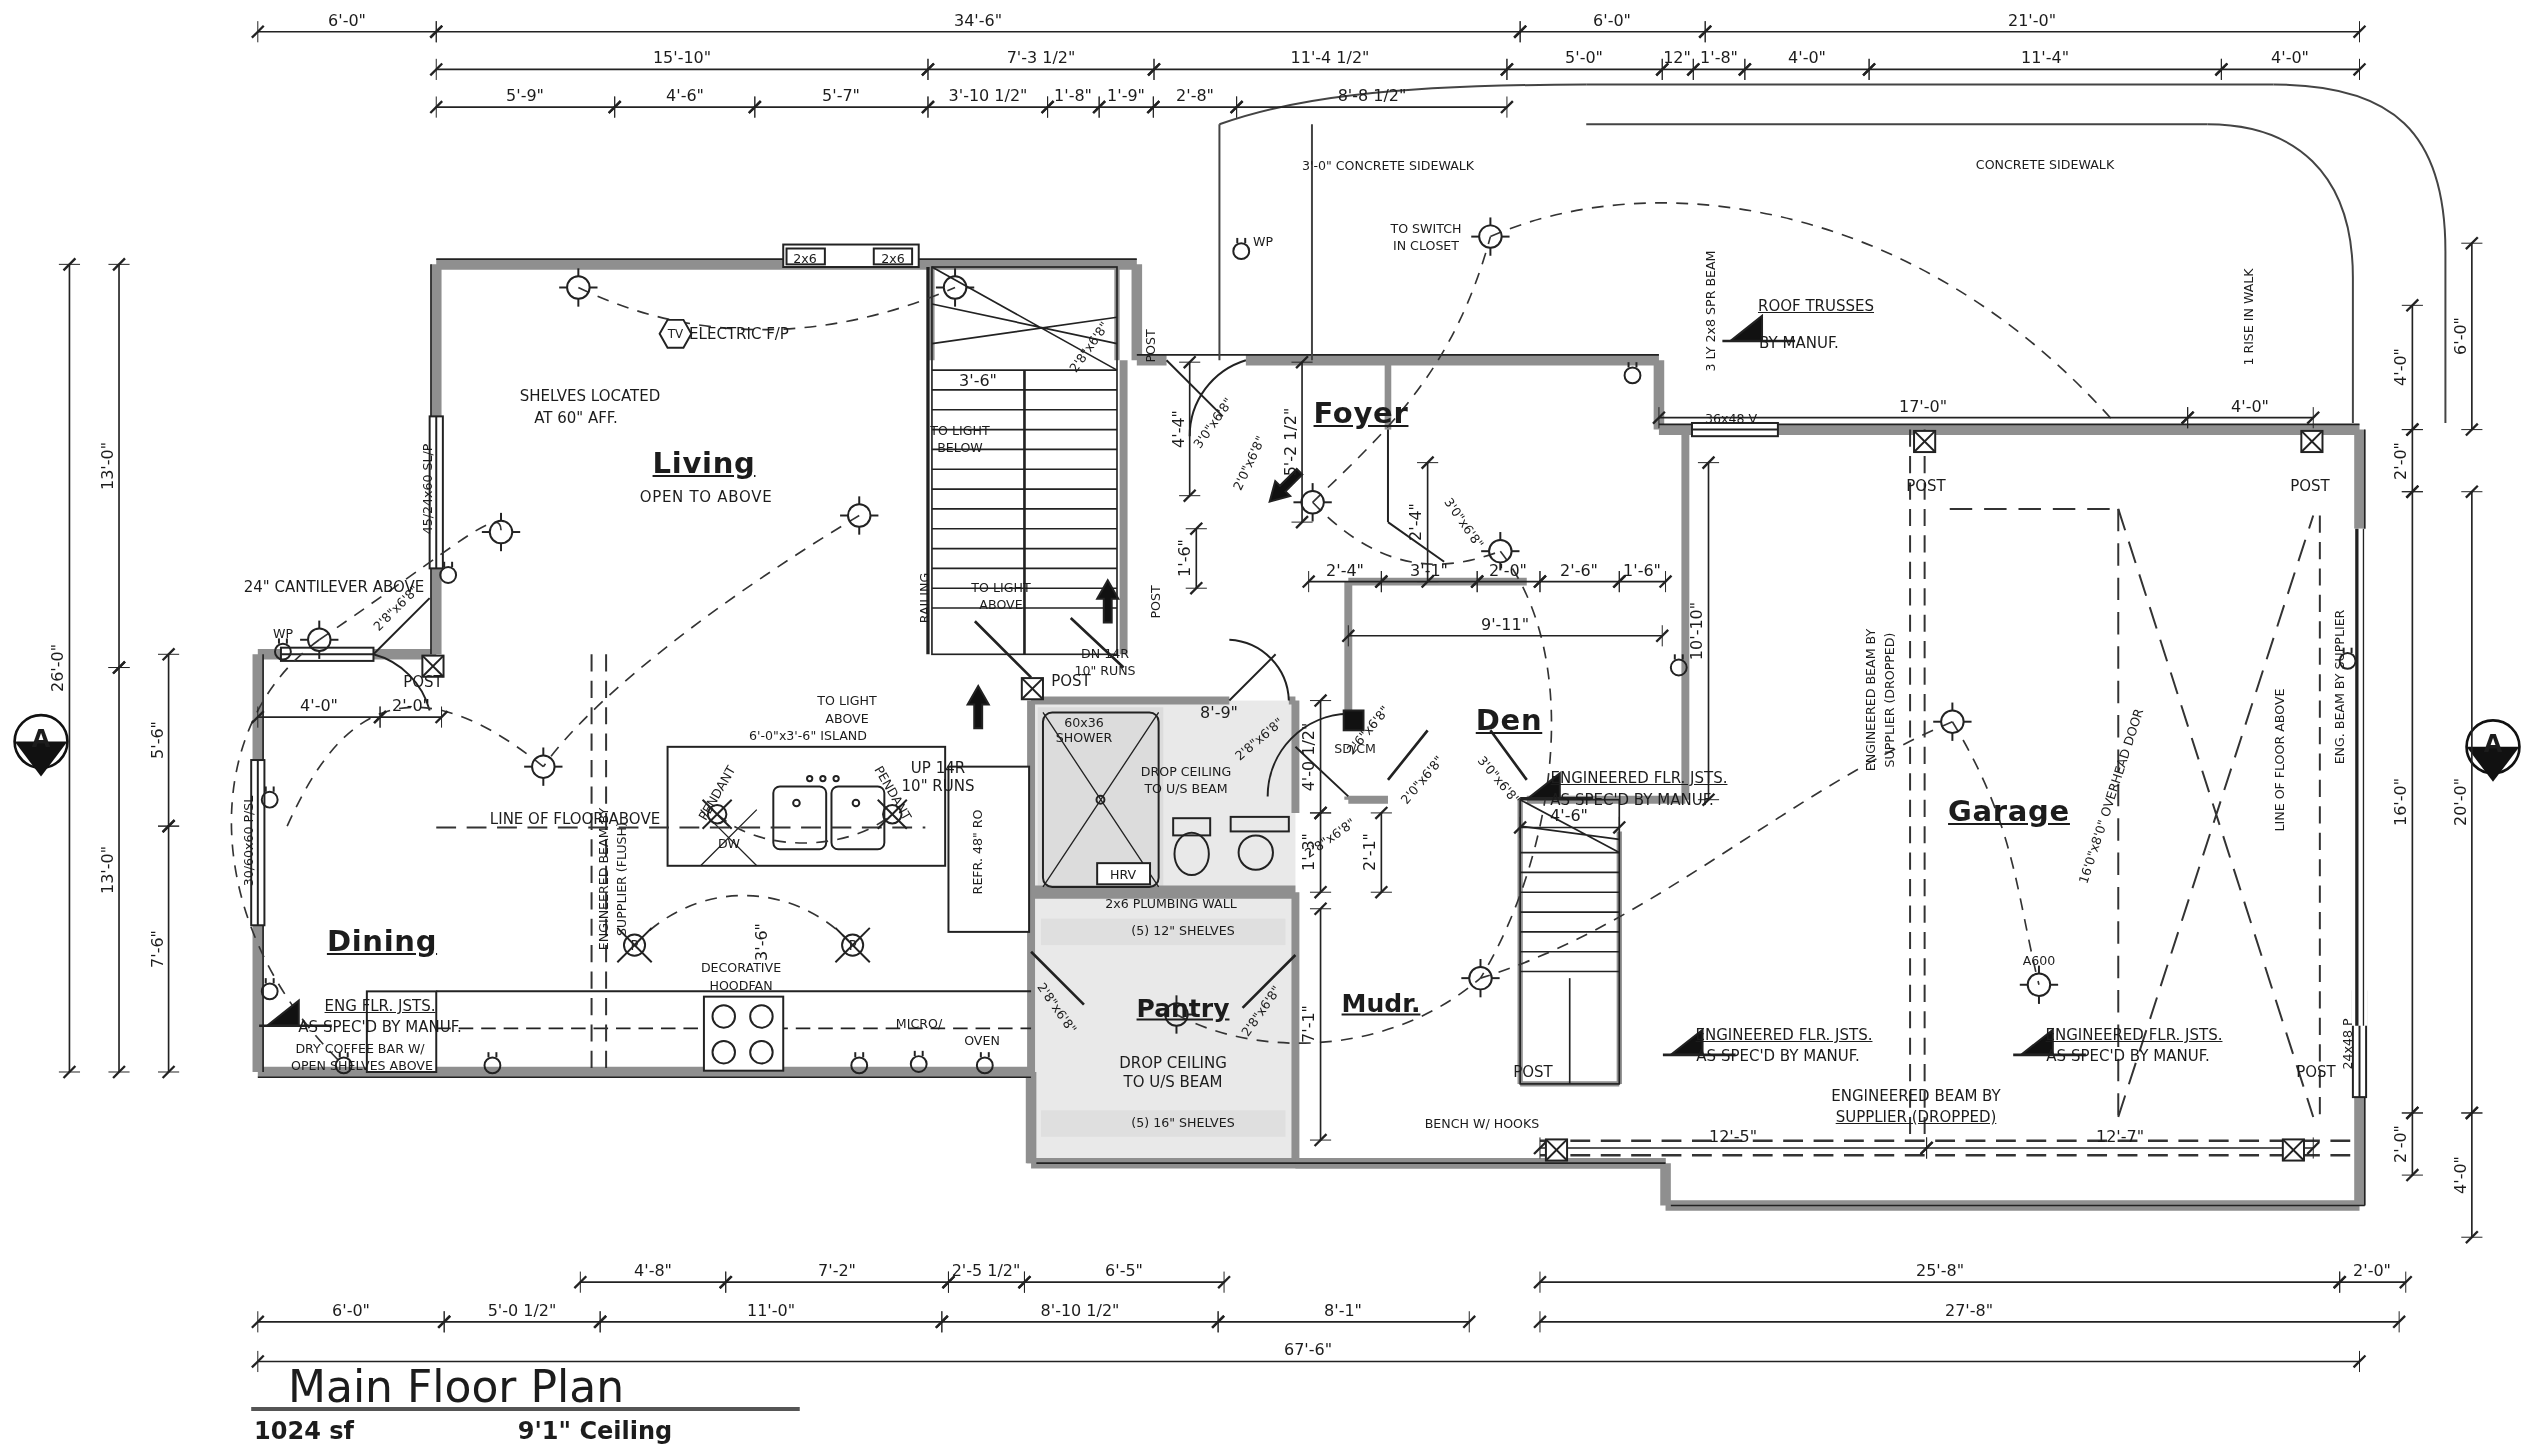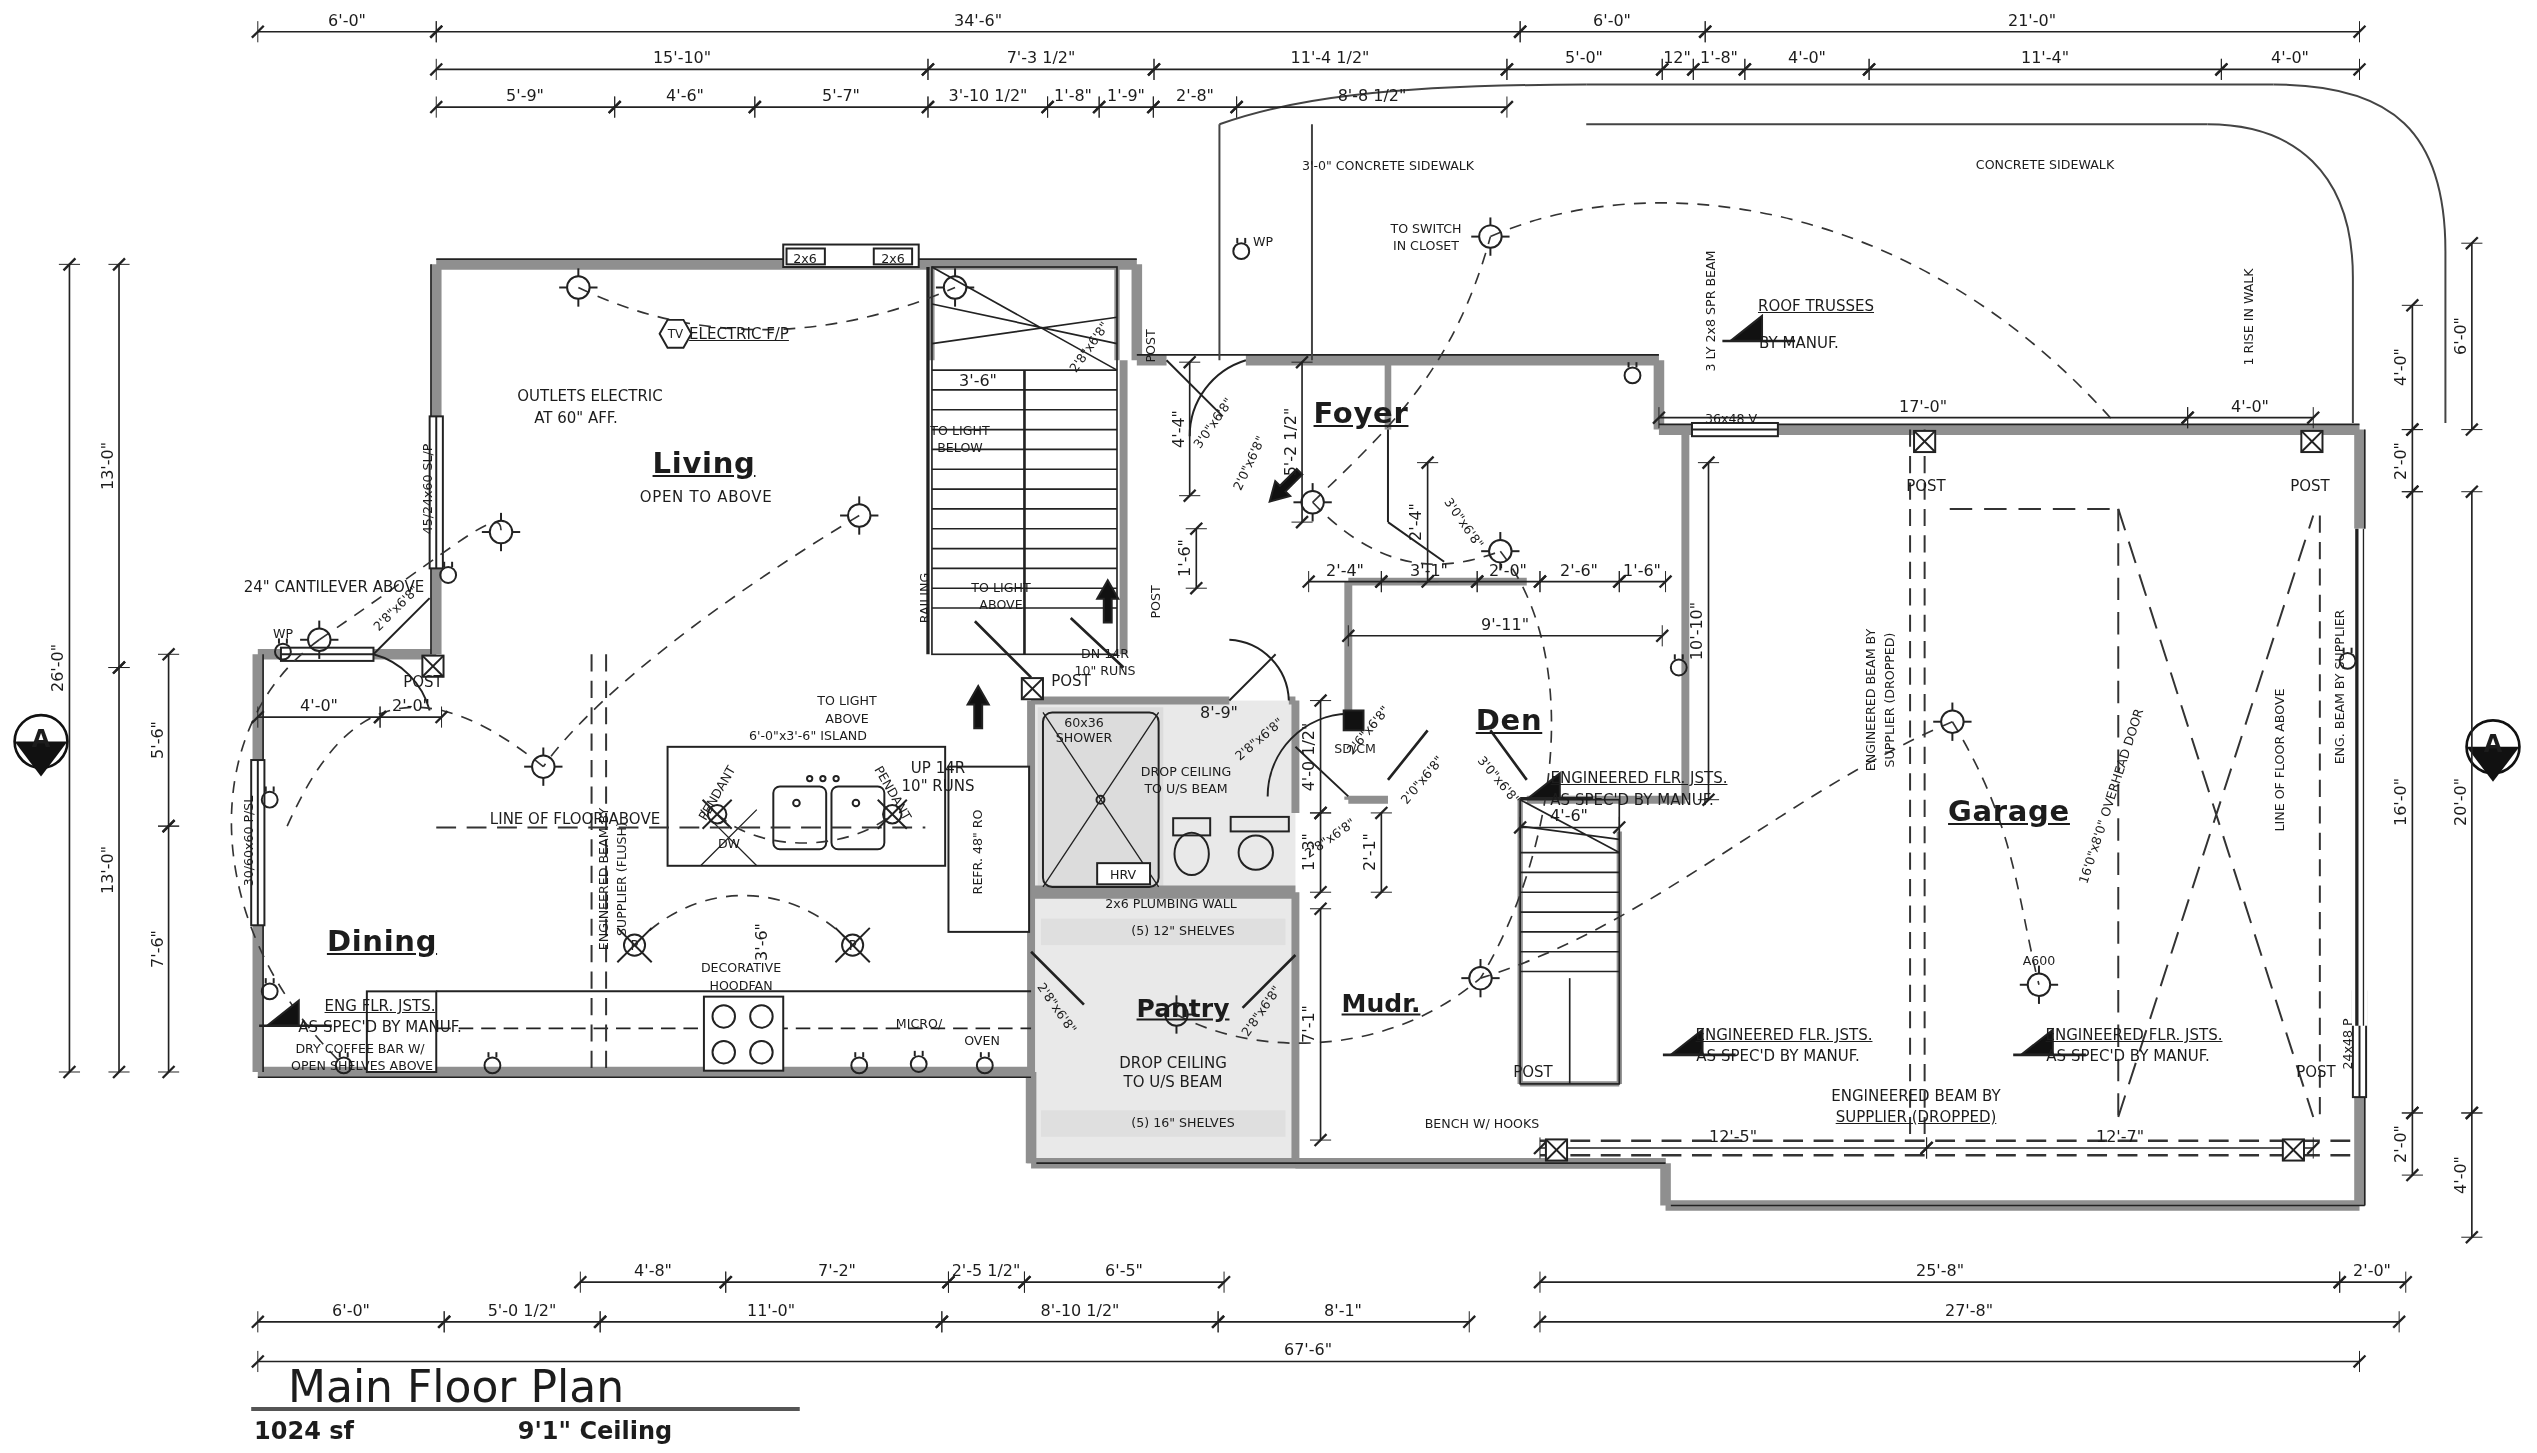--- a/index.html
+++ b/index.html
@@ -914,23 +914,23 @@
 
   <div id="ann-layer">
       <div class="ann room" style="left: 704px; top: 463px;">Living</div>
       <div class="ann sub" style="left: 706px; top: 497px;">OPEN TO ABOVE</div>
       <div class="ann room" style="left: 382px; top: 941px;">Dining</div>
       <div class="ann room" style="left: 1361px; top: 413px;">Foyer</div>
       <div class="ann room" style="left: 1509px; top: 720px;">Den</div>
       <div class="ann room" style="left: 2009px; top: 811px;">Garage</div>
       <div class="ann roomsm" style="left: 1183px; top: 968px;">Pantry</div>
       <div class="ann roomsm" style="left: 1381px; top: 963px;">Mudr.</div>
-      <div class="ann note" style="left: 590px; top: 396px;">OUTLETS ELECTRIC</div>
+      <div class="ann note" style="left: 590px; top: 396px;">SHELVES LOCATED</div>
       <div class="ann note" style="left: 576px; top: 418px;">AT 60" AFF.</div>
-      <div class="ann note" style="left: 739px; top: 334px; text-decoration: underline;">ELECTRIC F/P</div>
+      <div class="ann note" style="left: 739px; top: 334px;">ELECTRIC F/P</div>
       <div class="ann door" style="left: 805px; top: 258px;">2x6</div>
       <div class="ann door" style="left: 893px; top: 258px;">2x6</div>
       <div class="ann door" style="left: 960px; top: 430px;">TO LIGHT</div>
       <div class="ann door" style="left: 960px; top: 447px;">BELOW</div>
       <div class="ann door" style="left: 1001px; top: 587px;">TO LIGHT</div>
       <div class="ann door" style="left: 1001px; top: 604px;">ABOVE</div>
       <div class="ann door" style="left: 847px; top: 700px;">TO LIGHT</div>
       <div class="ann door" style="left: 847px; top: 718px;">ABOVE</div>
       <div class="ann note" style="left: 938px; top: 768px;">UP 14R</div>
       <div class="ann note" style="left: 938px; top: 786px;">10" RUNS</div>

